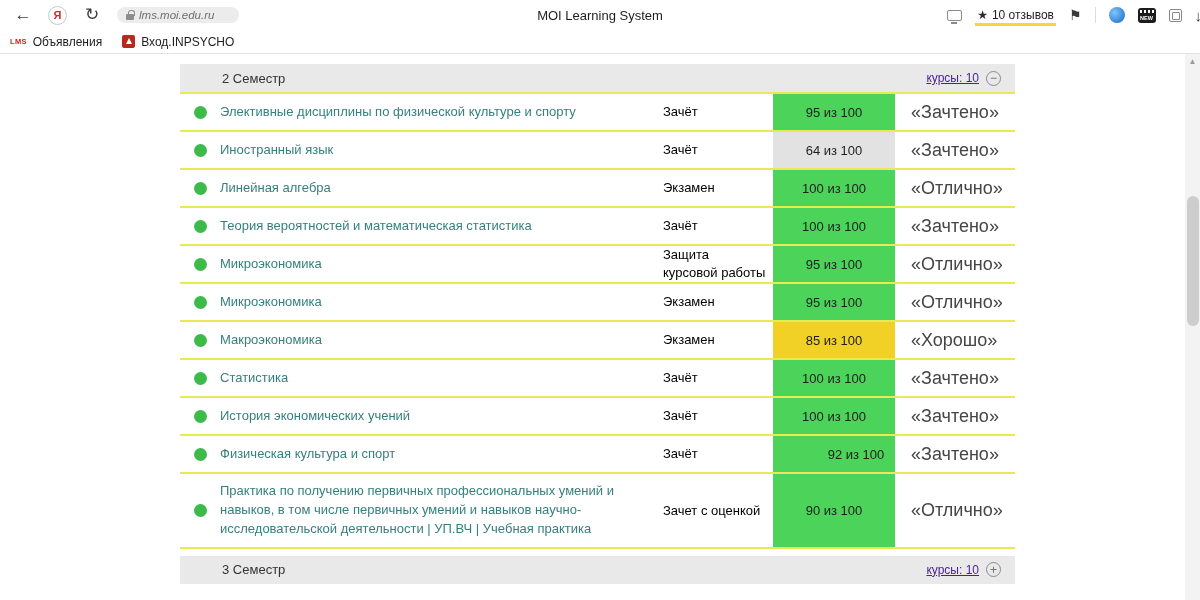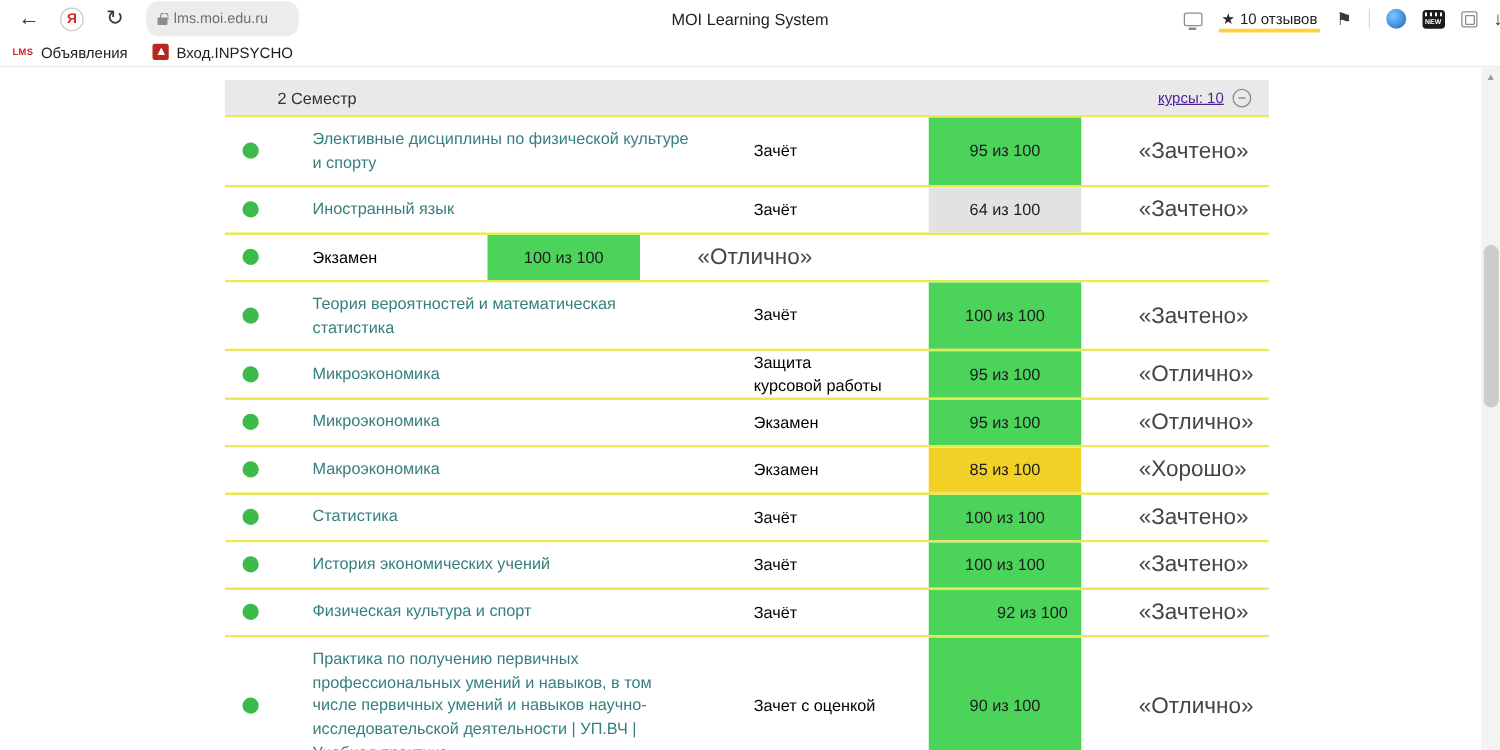--- a/index.html
+++ b/index.html
@@ -7,22 +7,22 @@
               font-family:"Liberation Sans", sans-serif; }
 
   
   .chrome-top { height:30px; background:#fff; display:flex; align-items:center;
                 gap:14px; padding:0 12px; position:relative; }
   .nav-btn { border:none; background:none; font-size:17px; color:#3a3a3a; cursor:pointer;
              width:22px; height:22px; line-height:22px; text-align:center; }
   .ya-logo { width:19px; height:19px; border:1.5px solid #c9c9c9; border-radius:50%;
              display:flex; align-items:center; justify-content:center;
              font-size:11px; font-weight:bold; color:#d02b2b; }
-  .address-bar { width:122px; height:28px; background:#ececec; border-radius:10px;
-                 display:flex; align-items:center; gap:5px; padding:0 9px; }
+  .address-bar { width:122px; height:16px; background:#ececec; border-radius:10px;
+                 display:flex; align-items:center; gap:5px; padding:0 9px;font-style:italic; }
   .lock-icon { width:8px; height:6px; background:#8d8d8d; border-radius:1px;
                position:relative; margin-top:3px; flex:none; }
   .lock-icon::before { content:""; position:absolute; top:-4px; left:1.5px; width:5px;
                height:5px; border:1.5px solid #8d8d8d; border-bottom:none;
                border-radius:3px 3px 0 0; }
   .url-text { font-size:11.5px; color:#6f6f6f; white-space:nowrap; }
   .tab-title { position:absolute; left:50%; transform:translateX(-50%);
                font-size:13px; color:#1e1e1e; }
   .chrome-right { position:absolute; right:0; top:0; height:30px; display:flex;
                   align-items:center; gap:13px; padding-right:2px; }
@@ -67,21 +67,21 @@
   .sem-header { background:#e9e9e9; height:28px; display:flex; align-items:center;
                 padding:0 14px 0 42px; font-size:13px; color:#333; }
   .sem-right { margin-left:auto; display:flex; align-items:center; gap:7px; }
   .courses-link { font-size:12px; color:#4c1d95; text-decoration:underline; cursor:pointer; }
   .circ-btn { width:15px; height:15px; border:1.5px solid #8a8a8a; border-radius:50%;
               color:#6f6f6f; font-size:12px; line-height:12px; display:flex;
               align-items:center; justify-content:center; cursor:pointer; background:none; }
 
   .course-rows { border-top:2px solid #e9e955; }
   .course-row { display:flex; align-items:stretch; border-bottom:2px solid #e9e955;
-                background:#fff; min-height:38px;gap:30px; }
+                background:#fff; min-height:38px; }
   .cell-status { width:40px; display:flex; align-items:center; justify-content:center; flex:none; }
   .status-dot { width:13px; height:13px; border-radius:50%; }
   .cell-name { flex:1; display:flex; align-items:center; padding:8px 14px 8px 0; }
   .course-link { font-size:13px; color:#35807e; text-decoration:none; line-height:1.45; cursor:pointer; }
   .cell-type { width:110px; flex:none; display:flex; align-items:center;
                font-size:13px; color:#000000; line-height:1.4; padding-right:6px; }
   .cell-score { width:122px; flex:none; display:flex; }
   .score-badge { flex:1; display:flex; align-items:center; justify-content:center;
                  font-size:13px; color:#1d1d1d; }
   .cell-grade { width:120px; flex:none; display:flex; align-items:center;
@@ -169,20 +169,23 @@
     <div class="cell-type">Зачёт</div>
     <div class="cell-score">
       <div class="score-badge" style="background: rgb(226, 226, 226);">64 из 100</div>
     </div>
     <div class="cell-grade">«Зачтено»</div>
   </div>
         <div class="course-row">
     <div class="cell-status">
       <span class="status-dot" style="background: rgb(61, 187, 74);"></span>
     </div>
+    <div class="cell-name">
+      <a class="course-link">Линейная алгебра</a>
+    </div>
     <div class="cell-type">Экзамен</div>
     <div class="cell-score">
       <div class="score-badge" style="background: rgb(76, 211, 90);">100 из 100</div>
     </div>
     <div class="cell-grade">«Отлично»</div>
   </div>
         <div class="course-row">
     <div class="cell-status">
       <span class="status-dot" style="background: rgb(61, 187, 74);"></span>
     </div>

